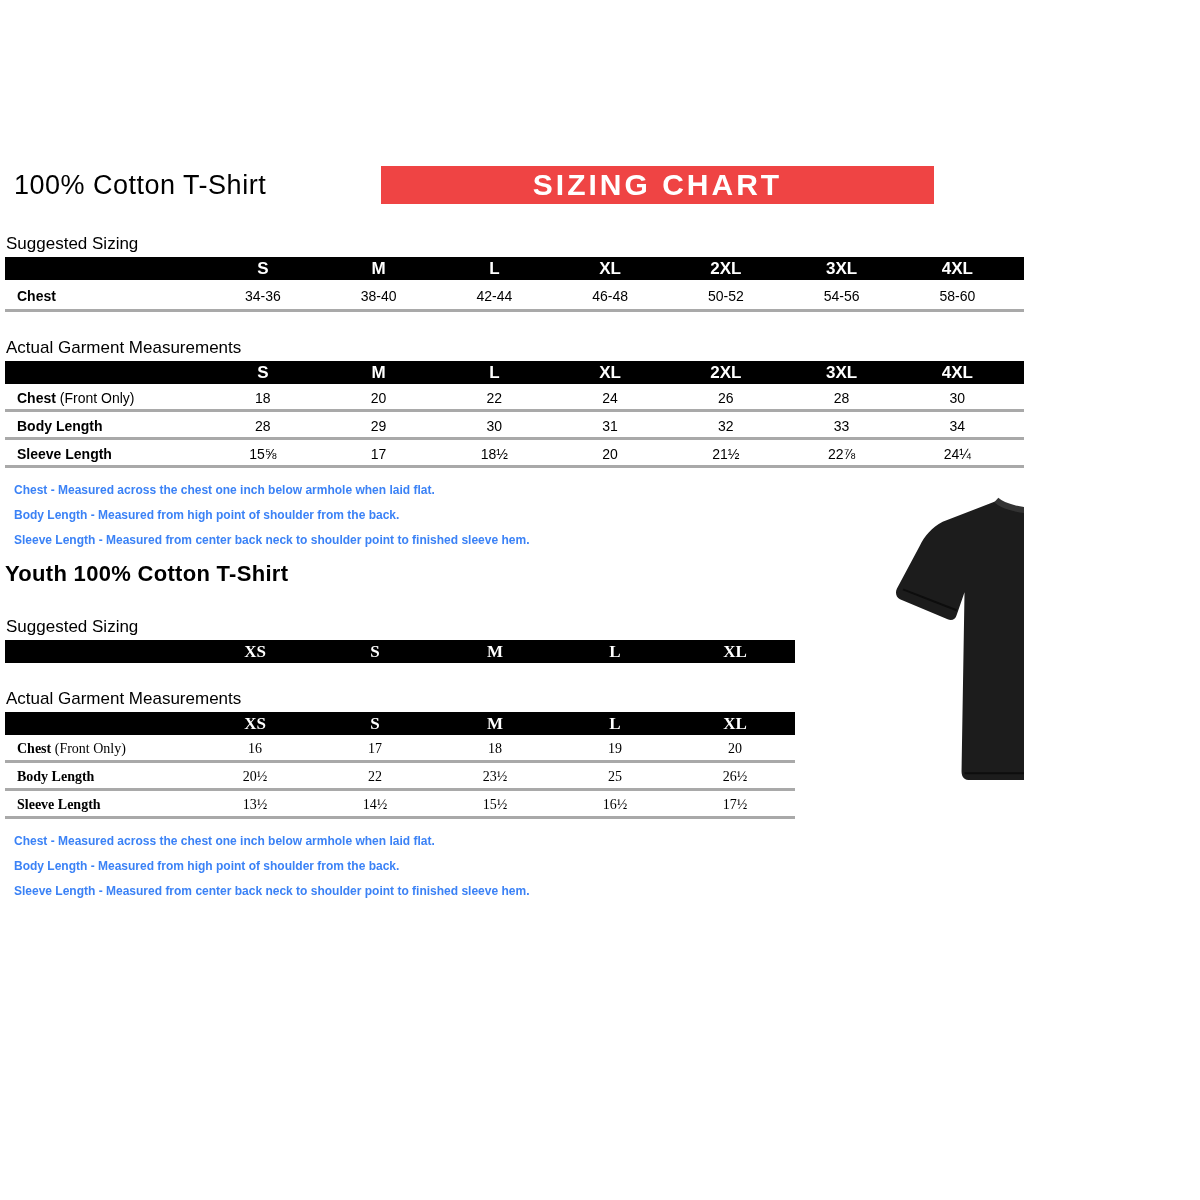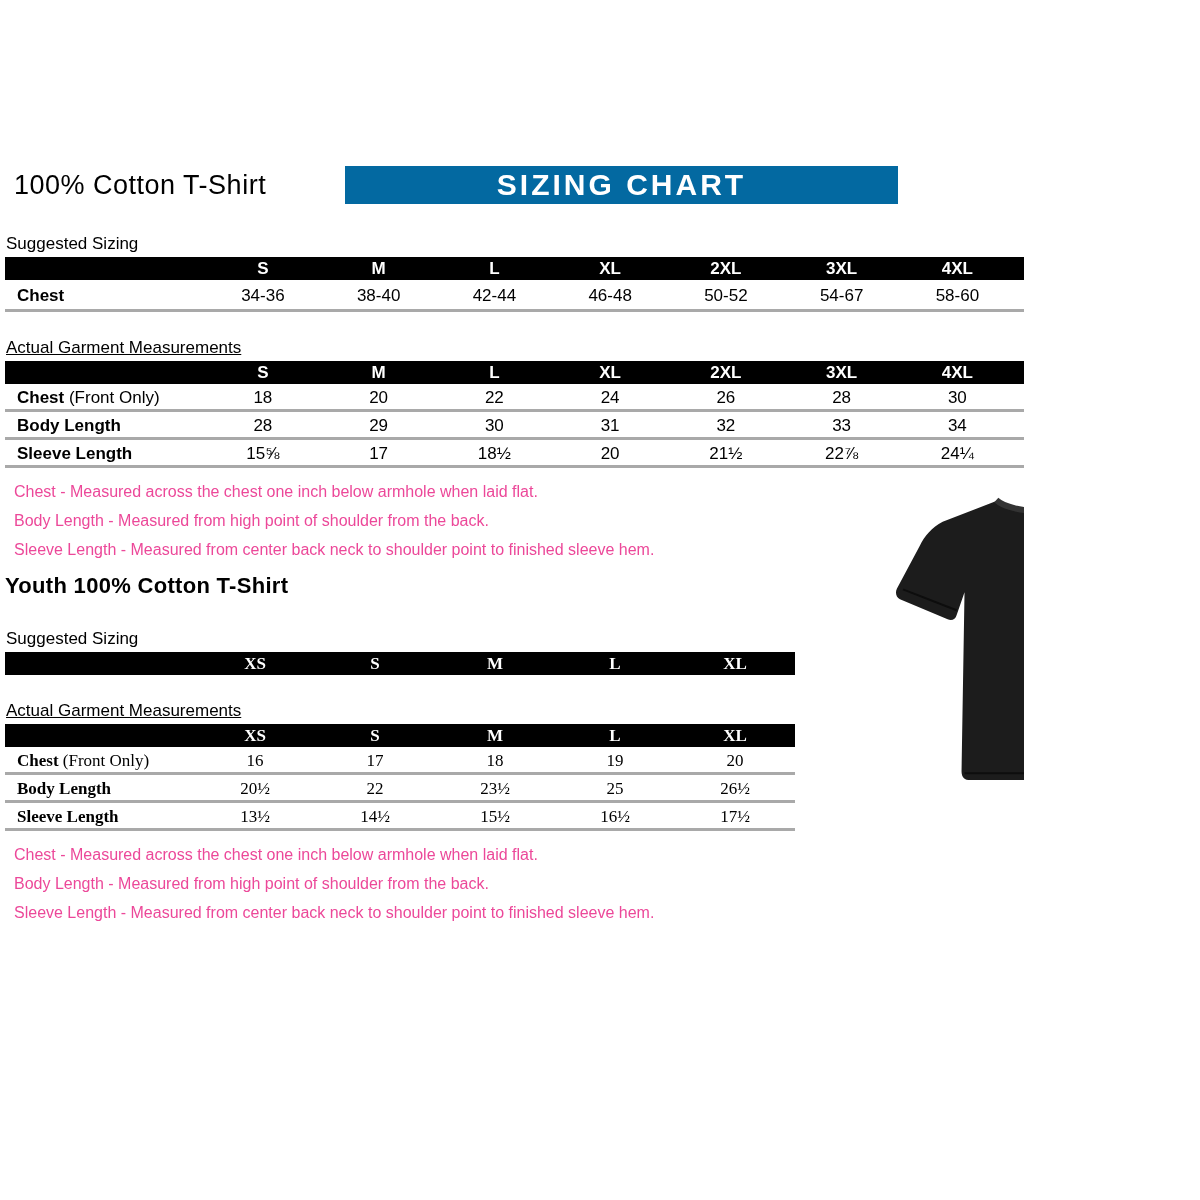--- a/index.html
+++ b/index.html
@@ -9,45 +9,45 @@
     width:1024px; height:1200px;
     background:#ffffff;
     color:#000;
     font-family:"Liberation Sans", sans-serif;
     overflow:hidden;
   }
   .header-row { display:flex; align-items:center; padding-top:166px; margin-left:14px; }
   .main-title { font-size:27px; font-weight:400; width:331px; letter-spacing:0.5px; }
   .banner {
     width:553px; height:38px; line-height:38px;
-    background:#0369a1; color:#fff; text-align:center;
-    font-size:30px; font-weight:700; letter-spacing:3px;
+    background:#ef4444; color:#fff; text-align:center;
+    font-size:30px; font-weight:700; letter-spacing:3px;margin-left:36px;
   }
   .slabel { font-size:17px; margin:30px 0 3px 6px; }
-  .slabel.gap { margin-top:26px;text-decoration:underline; }
+  .slabel.gap { margin-top:26px; }
   .sizing-table { margin-left:5px; }
   .sizing-table.adult { width:1126px; }
   .sizing-table.youth { width:790px;font-family:Liberation Serif, serif; }
   .trow { display:flex; }
   .thead {
     background:#000; color:#fff; font-weight:700;
     height:23px; line-height:23px; font-size:17px;
   }
   .tdata {
-    height:28px; line-height:28px; font-size:17px;
+    height:28px; line-height:28px; font-size:14px;
     border-bottom:3px solid #a9a9a9;
   }
   .suggested .tdata { height:32px; line-height:32px; }
   .adult .tlabel { width:200px; }
   .youth .tlabel { width:190px; }
   .tlabel { padding-left:12px; }
   .tlabel b { font-weight:700; }
   .tcell { flex:1; text-align:center; }
   .notes { margin:15px 0 0 14px; }
-  .note { font-size:16px; margin-bottom:11px; color:#ec4899; }
+  .note { font-size:12px; margin-bottom:11px; color:#3b82f6;font-weight:bold; }
   .youth-title { font-size:22px; font-weight:700; margin:14px 0 0 5px; letter-spacing:0.3px; }
   .tshirt-wrap { position:absolute; left:893px; top:478px; width:298px; height:340px; }
 </style>
 </head>
 <body>
 
 <div class="page">
 
   <div class="header-row">
     <div class="main-title">100% Cotton T-Shirt</div>
@@ -67,21 +67,21 @@
         <div class="tcell">4XL</div>
         <div class="tcell">5XL</div>
       </div>
       <div class="trow tdata">
         <div class="tlabel"><b>Chest</b></div>
         <div class="tcell">34-36</div>
         <div class="tcell">38-40</div>
         <div class="tcell">42-44</div>
         <div class="tcell">46-48</div>
         <div class="tcell">50-52</div>
-        <div class="tcell">54-67</div>
+        <div class="tcell">54-56</div>
         <div class="tcell">58-60</div>
         <div class="tcell">62-64</div>
       </div>
     </div>
 
   <div class="slabel gap">Actual Garment Measurements</div>
   <div class="sizing-table adult actual">
       <div class="trow thead">
         <div class="tlabel"></div>
         <div class="tcell">S</div>

